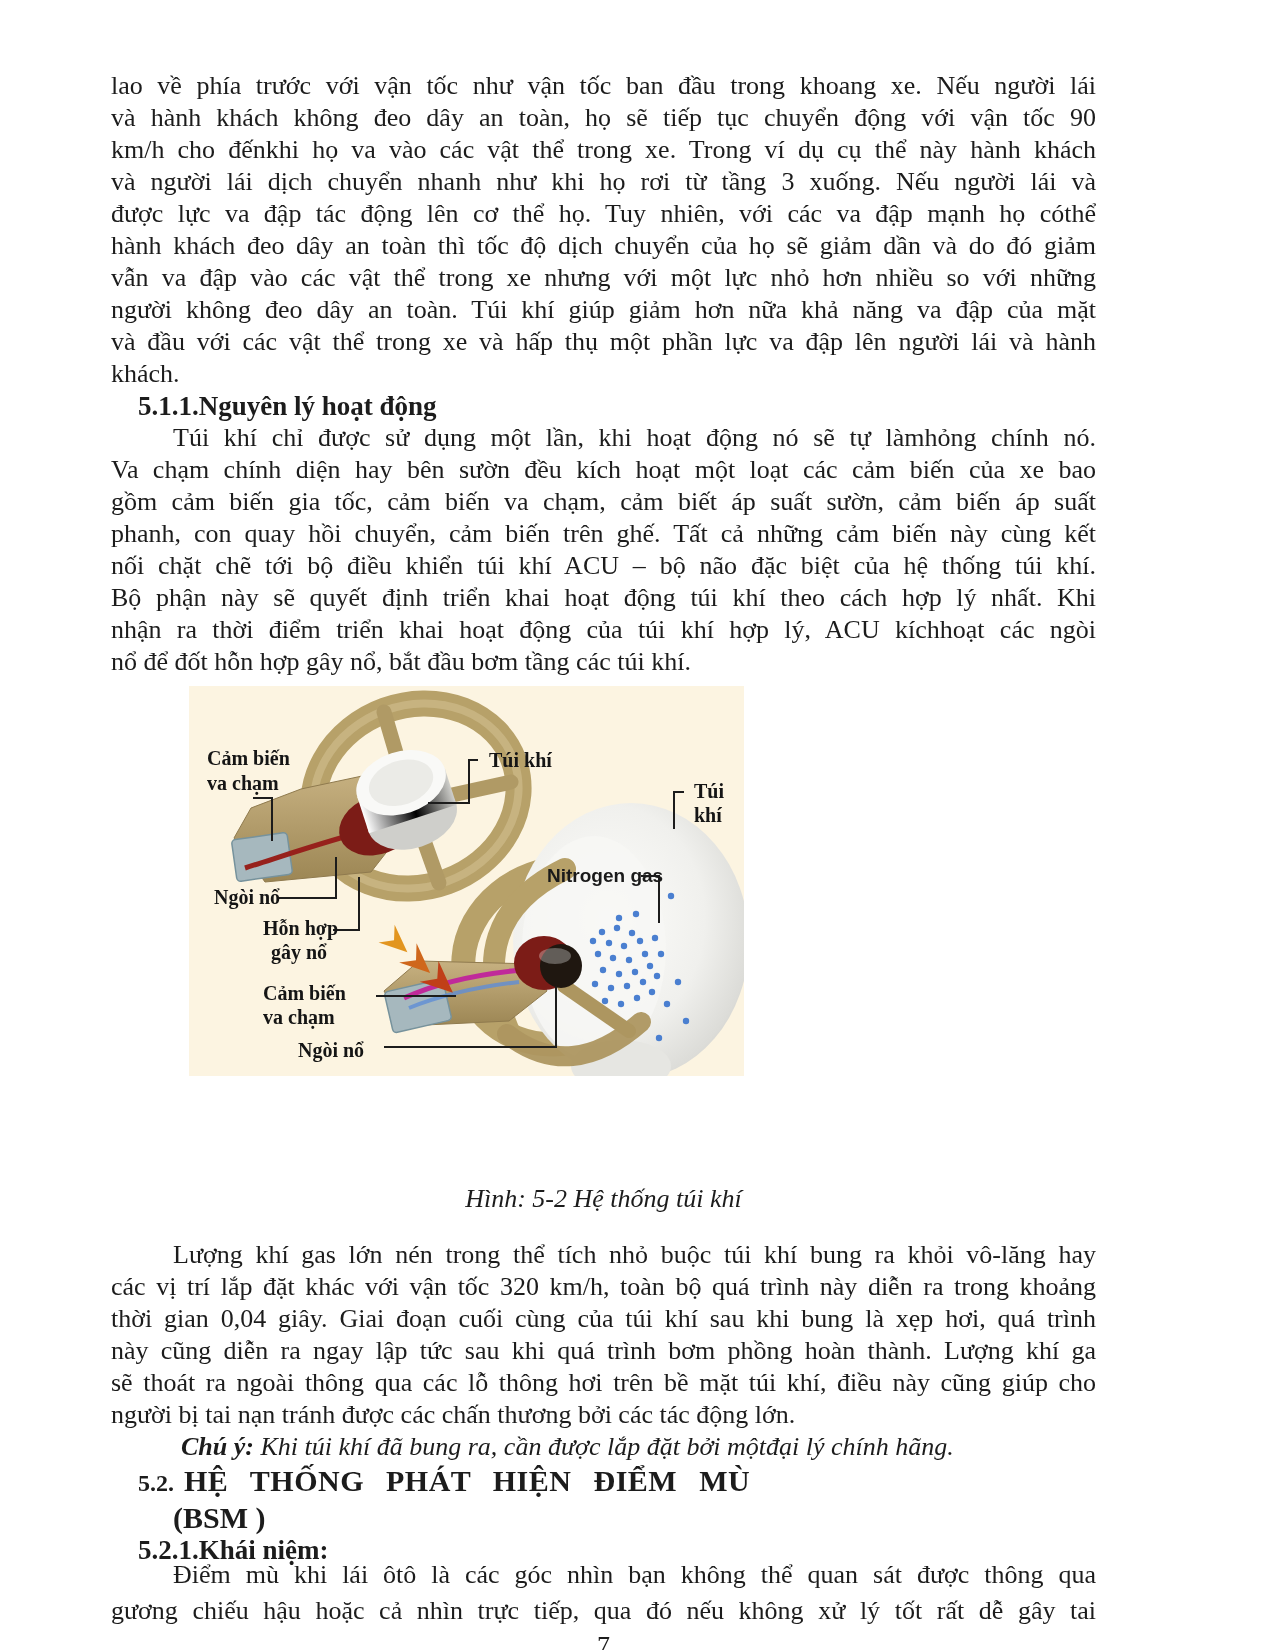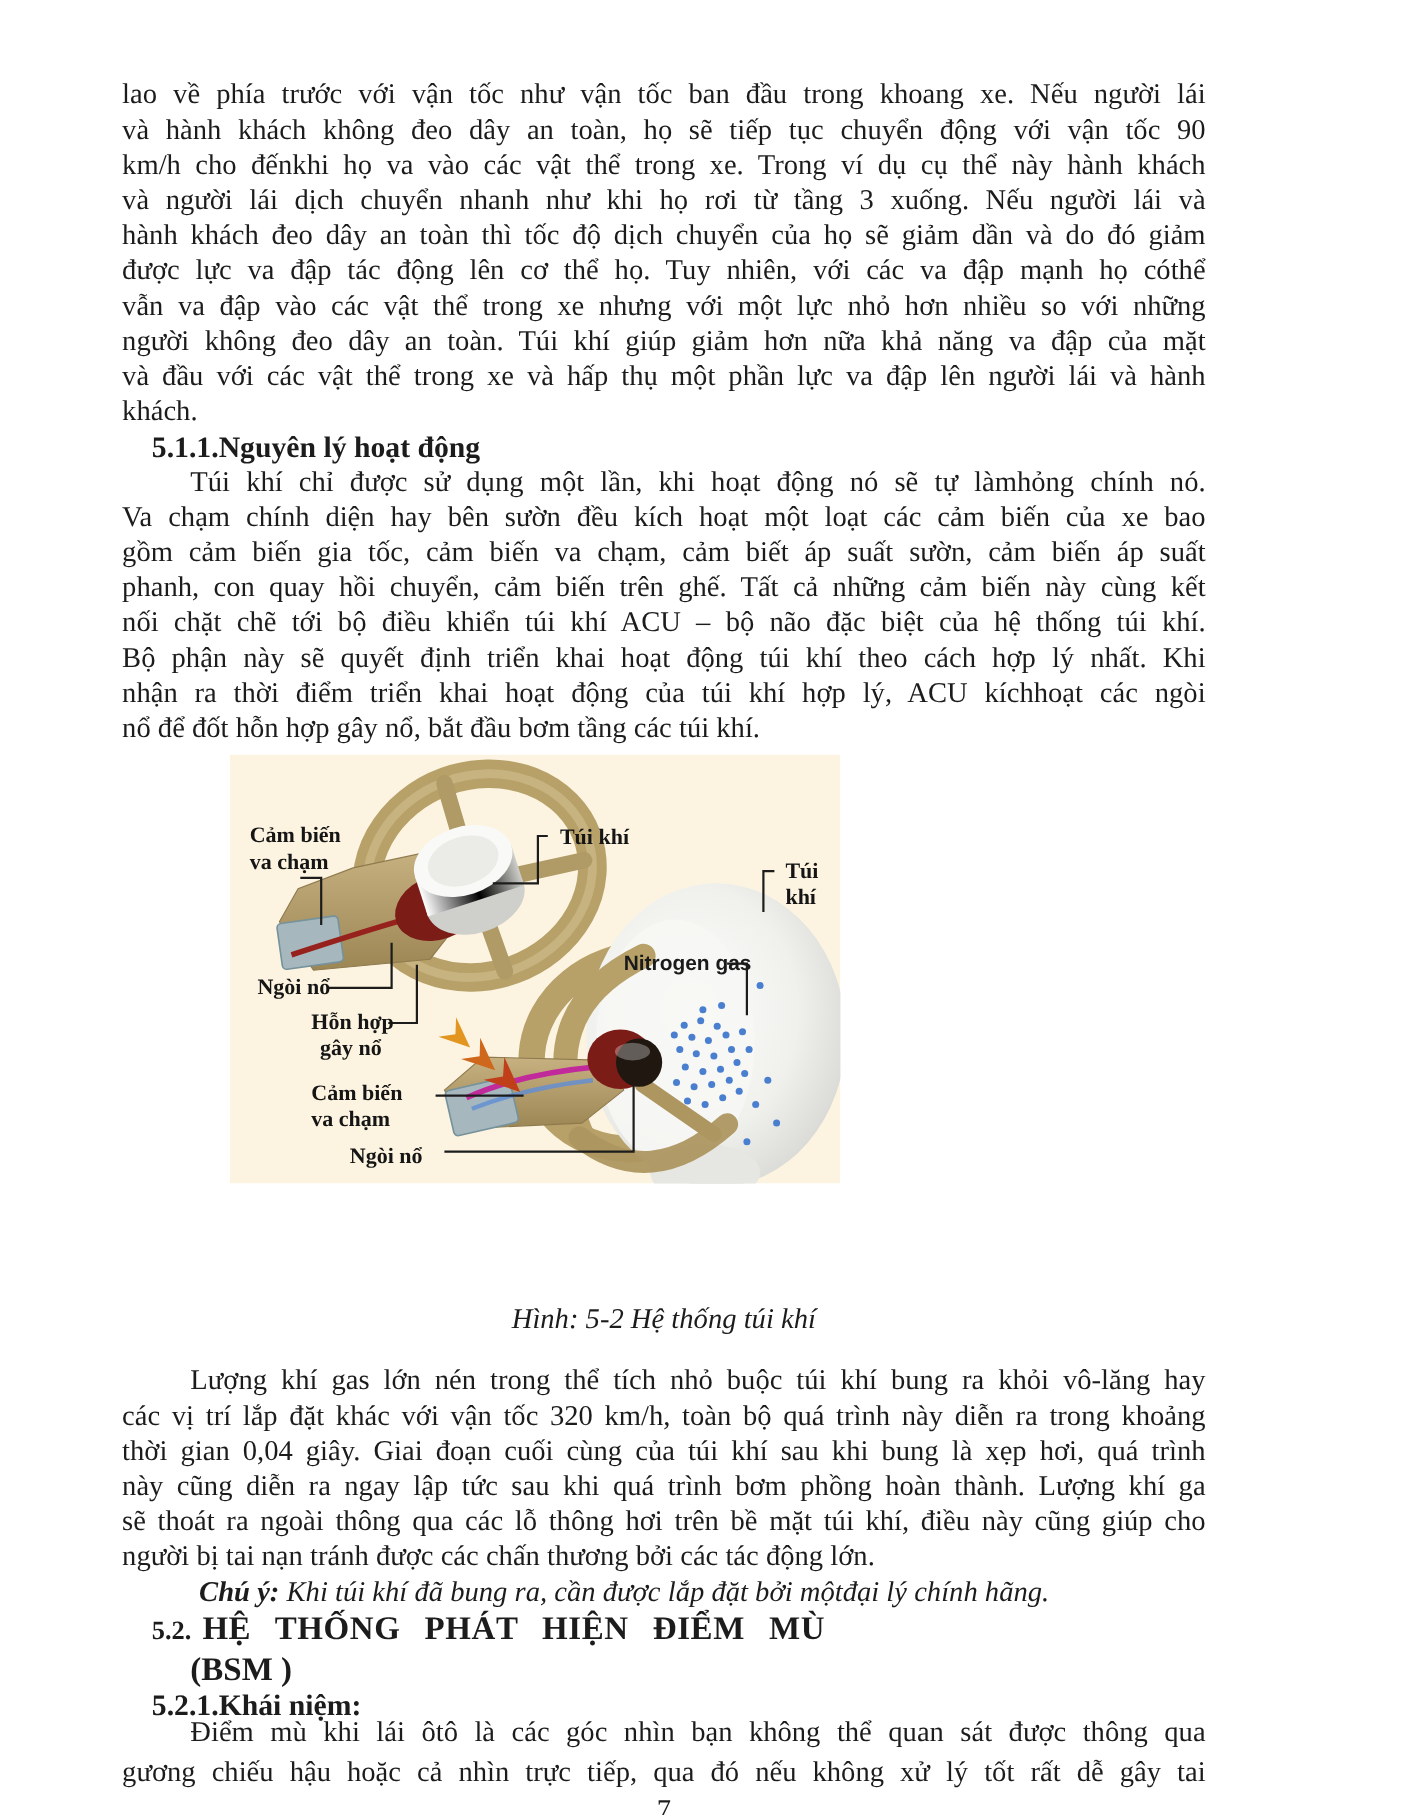--- a/index.html
+++ b/index.html
@@ -5,21 +5,21 @@
   html,body{margin:0;padding:0;background:#ffffff;}
   body{width:1275px;height:1650px;overflow:hidden;position:relative;
        font-family:"Liberation Serif","DejaVu Serif",serif;color:#1c1c1c;}
   .content{padding:70px 179px 0 111px;}
   .para{font-size:26px;line-height:32px;}
   .ln{text-align:justify;text-align-last:justify;}
   .ln-last{text-align-last:left;}
   .ln-indent{text-indent:62px;}
   .h-sub{font-size:27px;font-weight:bold;line-height:32px;margin-left:27px;}
   .h-sub2{font-size:27px;font-weight:bold;line-height:30px;margin-left:27px;}
-  .fig-wrap{margin-top:8px;margin-left:98px;width:555px;height:495px;}
+  .fig-wrap{margin-top:8px;margin-left:78px;width:555px;height:495px;}
   .caption{font-size:26px;line-height:36px;font-style:italic;text-align:center;}
   .para3{margin-top:22px;}
   .note-line{font-size:26px;line-height:32px;font-style:italic;padding-left:70px;}
   .note-label{font-weight:bold;}
   .h-main{line-height:36px;margin-left:27px;display:flex;align-items:baseline;}
   .h-main .num{font-size:24px;font-weight:bold;margin-right:10px;}
   .h-main .ttl{font-size:30px;font-weight:bold;word-spacing:14px;letter-spacing:.5px;}
   .h-main-sub{font-size:30px;font-weight:bold;line-height:34px;margin-left:62px;}
   .para4{line-height:36px;margin-top:-8px;}
   .pagenum{font-size:26px;line-height:34px;text-align:center;}
@@ -31,22 +31,22 @@
 </head>
 <body>
 
 <div class="content">
 
   <div class="para">
       <div class="ln">lao về phía trước với vận tốc như vận tốc ban đầu trong khoang xe. Nếu người lái</div>
       <div class="ln">và hành khách không đeo dây an toàn, họ sẽ tiếp tục chuyển động với vận tốc 90</div>
       <div class="ln">km/h cho đếnkhi họ va vào các vật thể trong xe. Trong ví dụ cụ thể này hành khách</div>
       <div class="ln">và người lái dịch chuyển nhanh như khi họ rơi từ tầng 3 xuống. Nếu người lái và</div>
+      <div class="ln">được lực va đập tác động lên cơ thể họ. Tuy nhiên, với các va đập mạnh họ cóthể</div>
       <div class="ln">hành khách đeo dây an toàn thì tốc độ dịch chuyển của họ sẽ giảm dần và do đó giảm</div>
-      <div class="ln">được lực va đập tác động lên cơ thể họ. Tuy nhiên, với các va đập mạnh họ cóthể</div>
       <div class="ln">vẫn va đập vào các vật thể trong xe nhưng với một lực nhỏ hơn nhiều so với những</div>
       <div class="ln">người không đeo dây an toàn. Túi khí giúp giảm hơn nữa khả năng va đập của mặt</div>
       <div class="ln">và đầu với các vật thể trong xe và hấp thụ một phần lực va đập lên người lái và hành</div>
       <div class="ln ln-last">khách.</div>
     </div>
 
   <div class="h-sub">5.1.1.Nguyên lý hoạt động</div>
 
   <div class="para">
       <div class="ln ln-indent">Túi khí chỉ được sử dụng một lần, khi hoạt động nó sẽ tự làmhỏng chính nó.</div>

